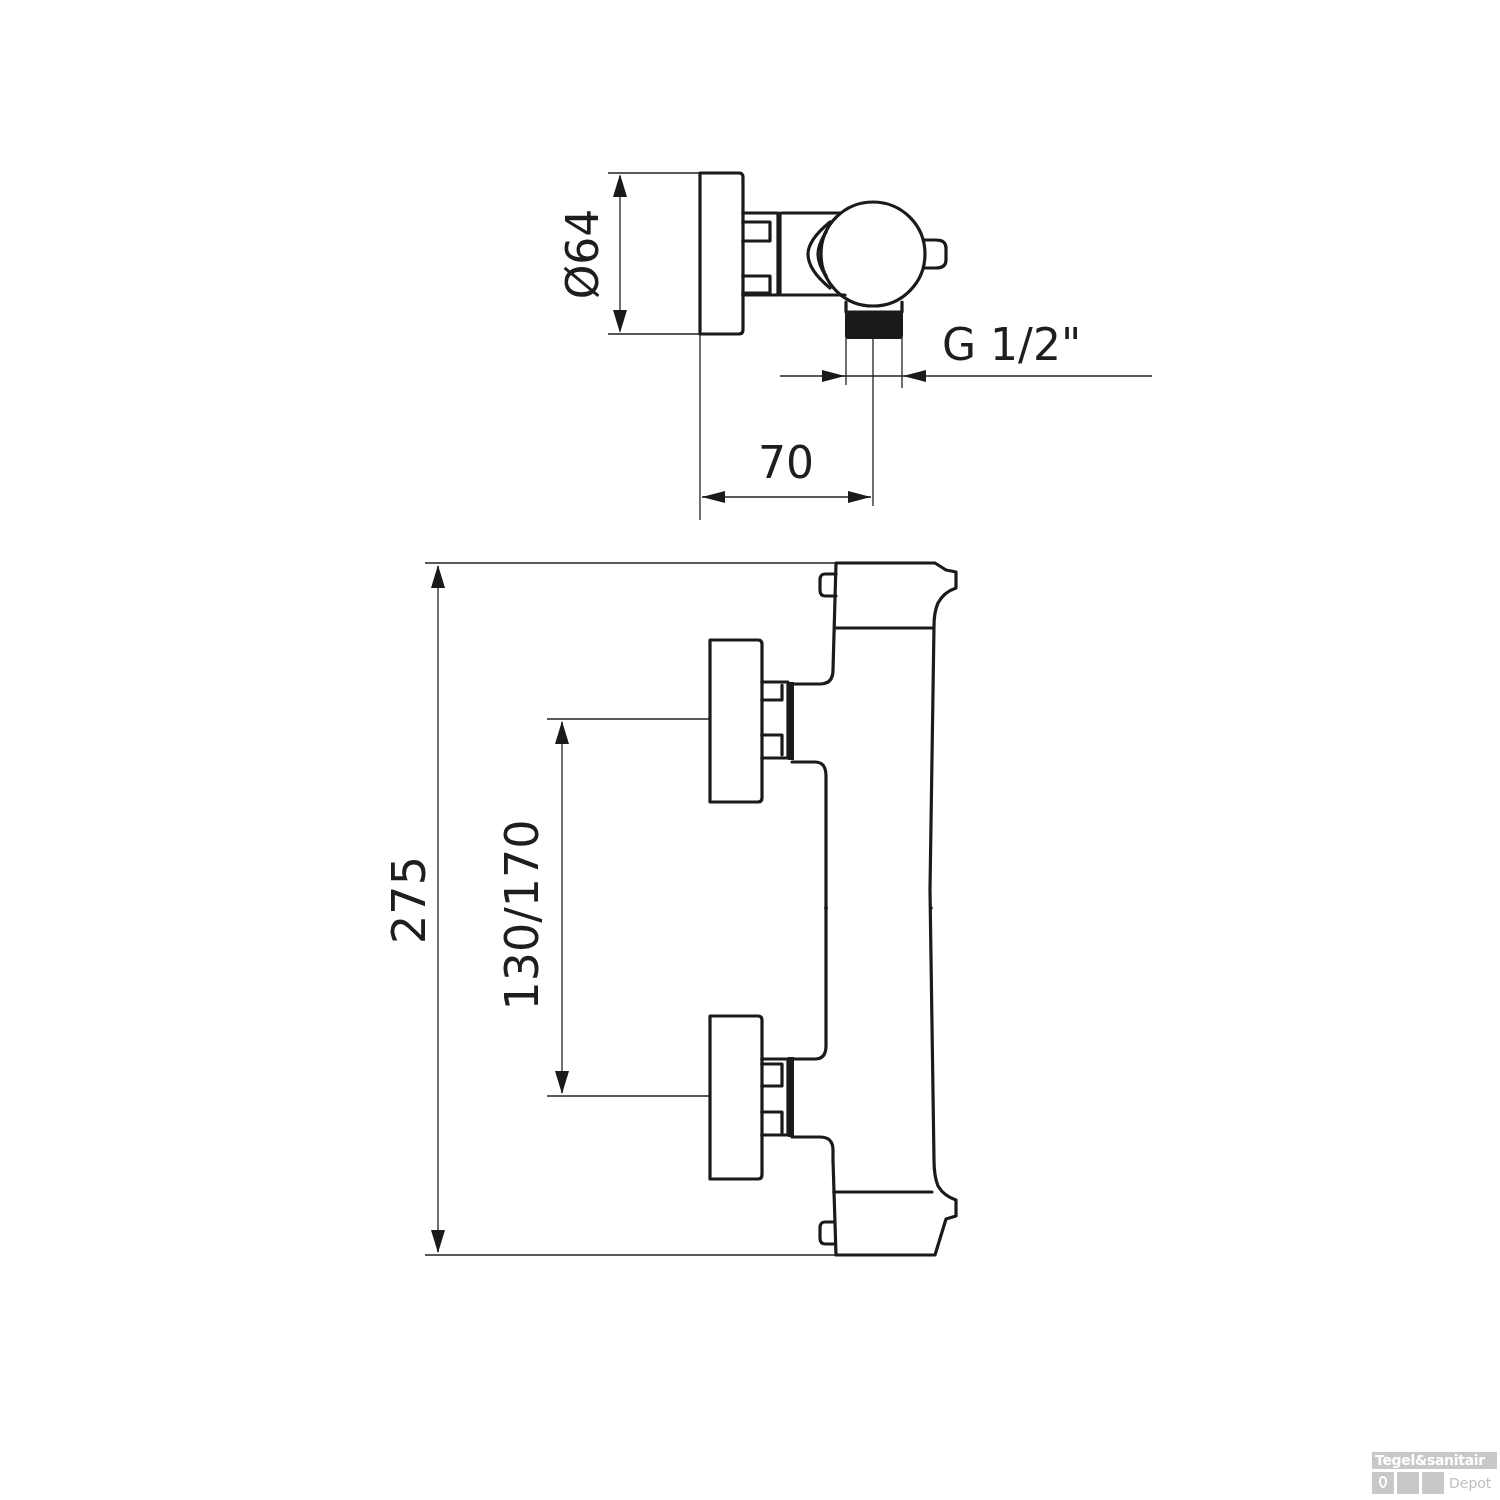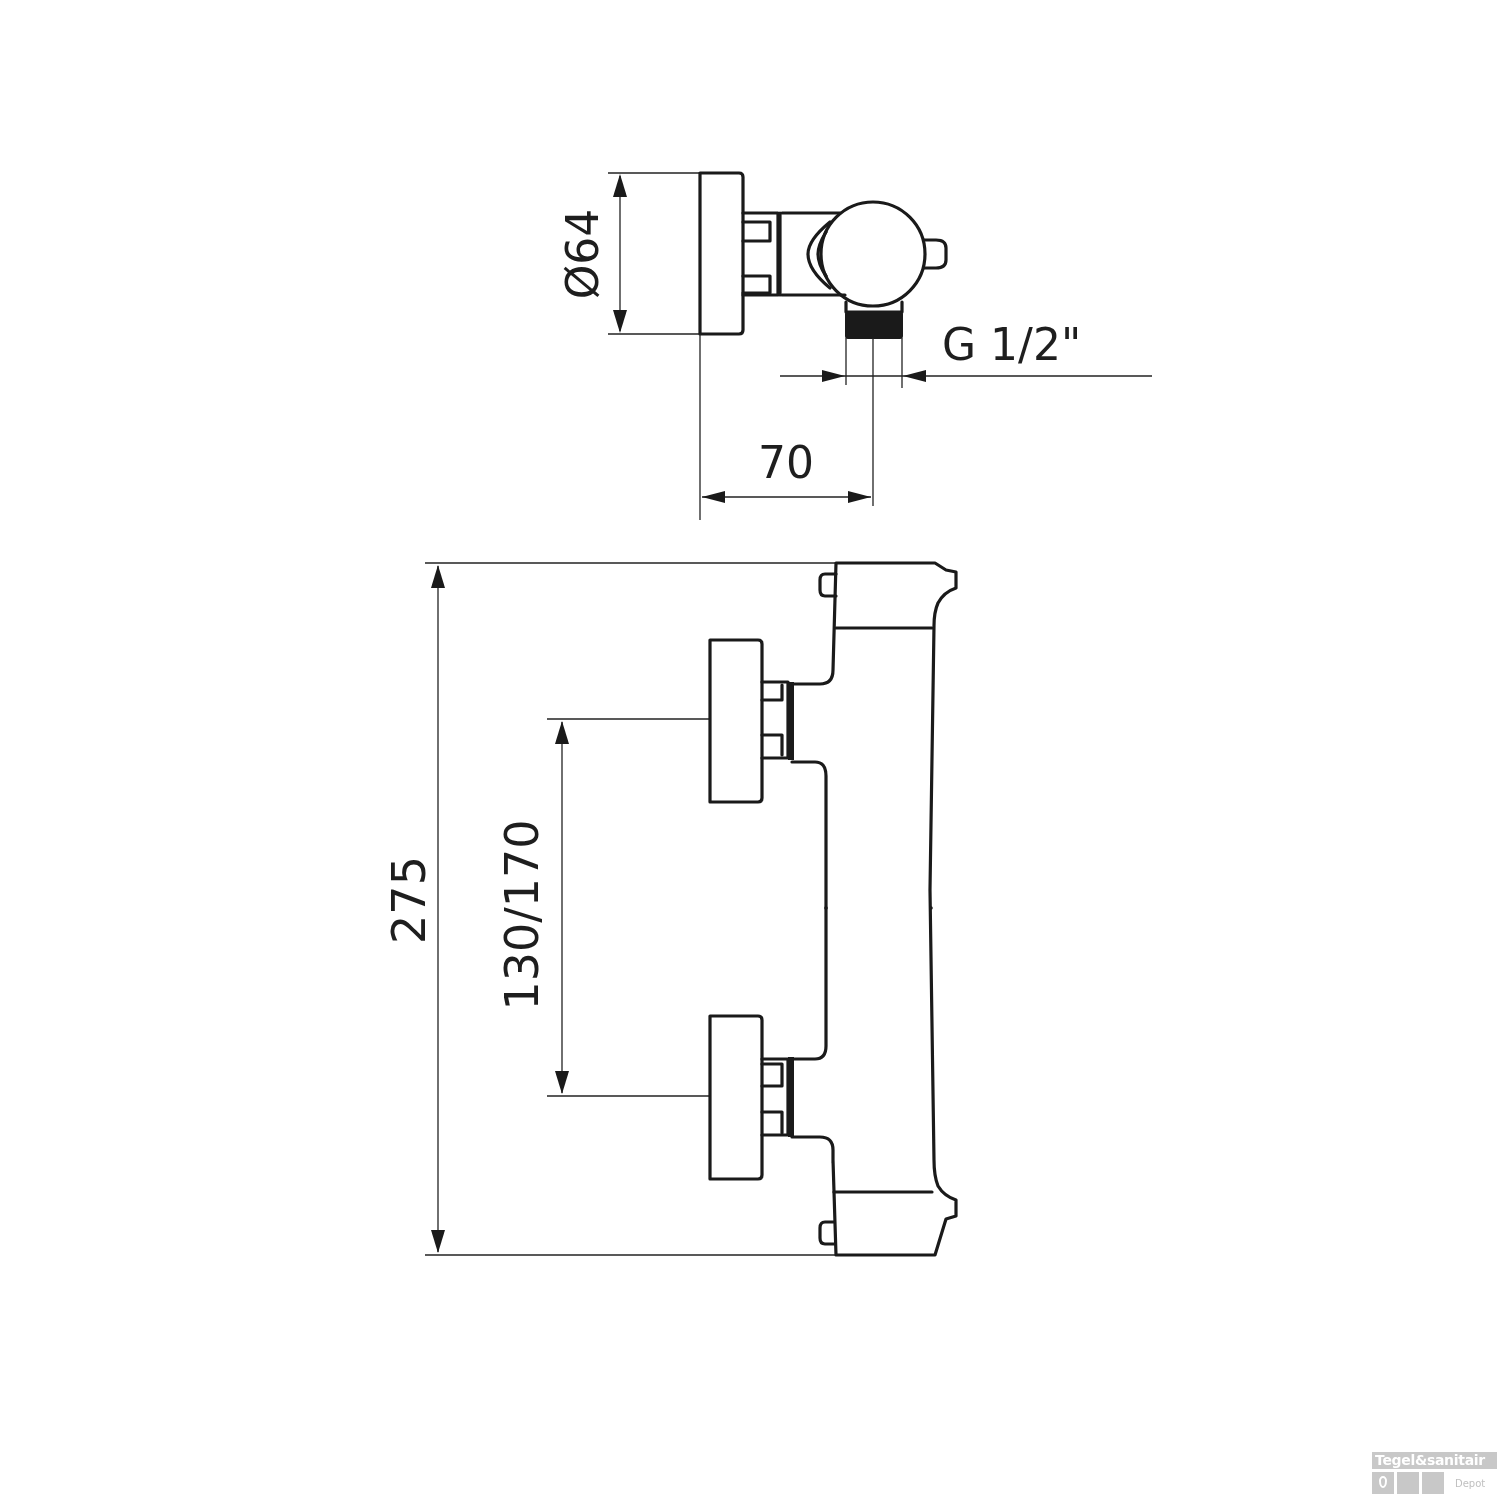--- a/index.html
+++ b/index.html
@@ -7,21 +7,21 @@
   svg { position: absolute; left: 0; top: 0; }
   .part { fill: none; stroke: #1a1a1a; stroke-width: 3.2; stroke-linejoin: round; stroke-linecap: round; }
   .thin { fill: none; stroke: #222; stroke-width: 1.3; }
   .arrow { fill: #1a1a1a; stroke: none; }
   .dim-text { fill: #1e1e1e; font-family: "DejaVu Sans", sans-serif; font-weight: normal; }
   .watermark { position: absolute; left: 1372px; top: 1452px; width: 125px; height: 46px; }
   .wm-top { background: #c8c8c8; color: #ffffff; font-family: "DejaVu Sans", sans-serif; font-weight: bold; font-size: 14px; line-height: 17px; padding: 0 3px; height: 17px; white-space: nowrap; letter-spacing: -0.3px; }
   .wm-bottom { display: flex; margin-top: 3px; height: 22px; align-items: center; }
   .wm-square { width: 22px; height: 22px; background: #c8c8c8; margin-right: 3px; position: relative; }
   .wm-drop { position: absolute; left: 7px; top: 4px; width: 8px; height: 12px; border: 2px solid #fff; border-radius: 50% 50% 50% 50% / 40% 40% 60% 60%; box-sizing: border-box; }
-  .wm-depot { color: #c0c0c0; font-family: "DejaVu Sans", sans-serif; font-size: 10px; margin-left: 8px; }
+  .wm-depot { color: #c0c0c0; font-family: "DejaVu Sans", sans-serif; font-size: 14px; margin-left: 2px; }
 </style>
 </head>
 <body>
 
 <svg width="1500" height="1500" viewBox="0 0 1500 1500">
 
   <g>
 
     <line class="thin" x1="608" y1="173" x2="700" y2="173"></line>
     <line class="thin" x1="608" y1="334" x2="700" y2="334"></line>

